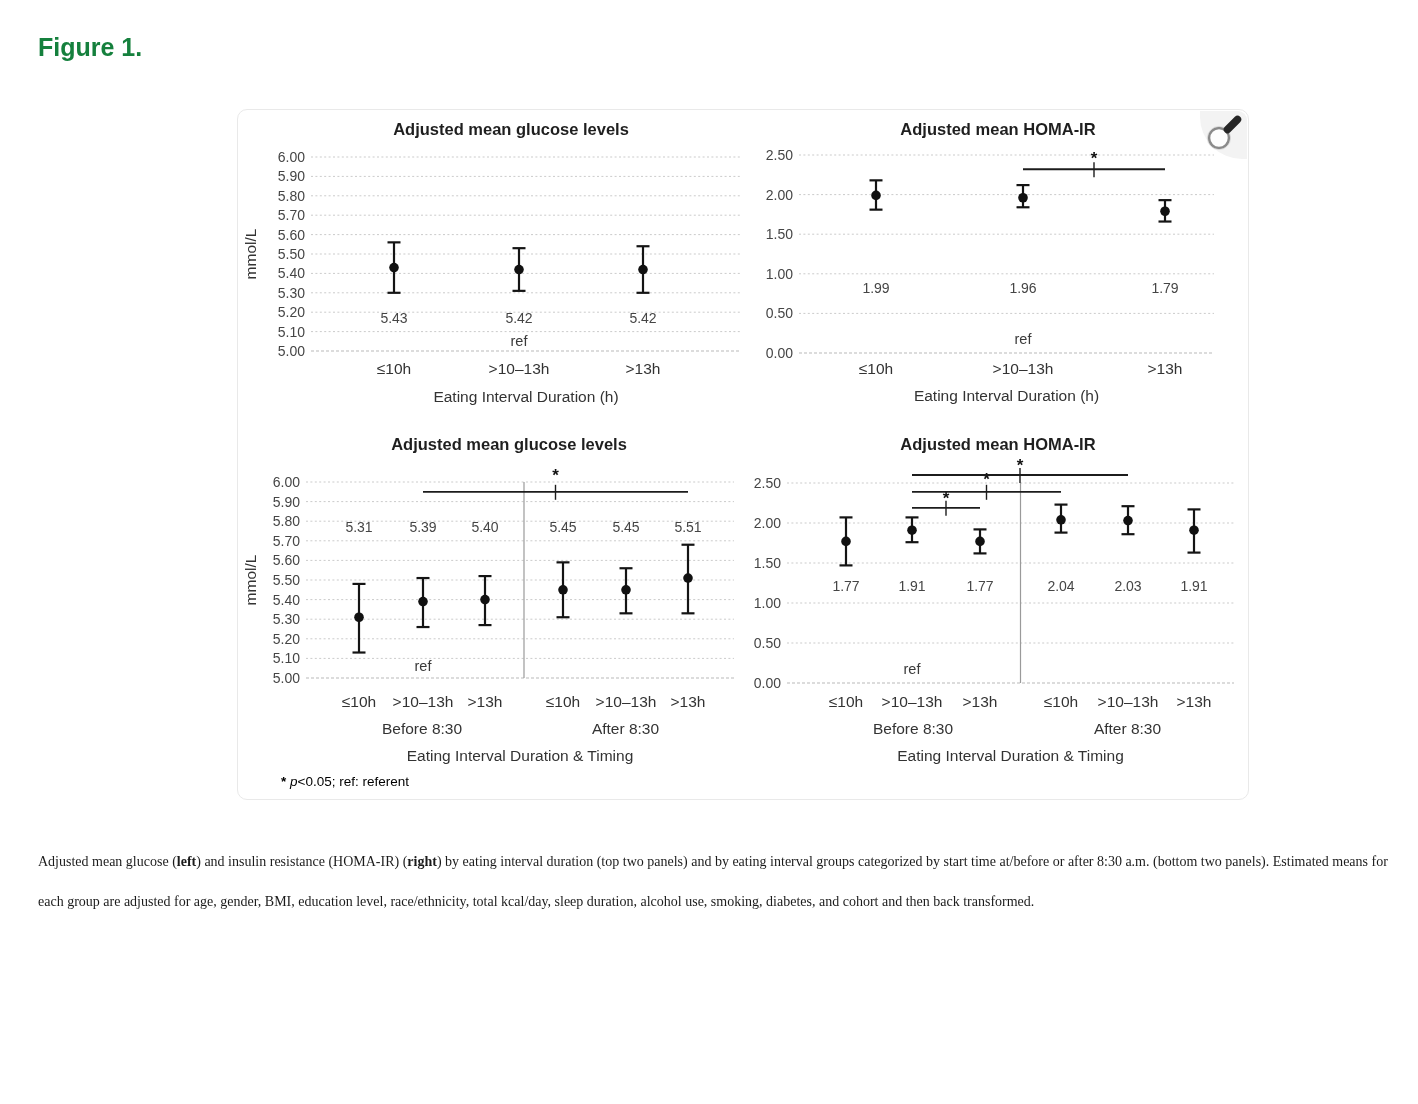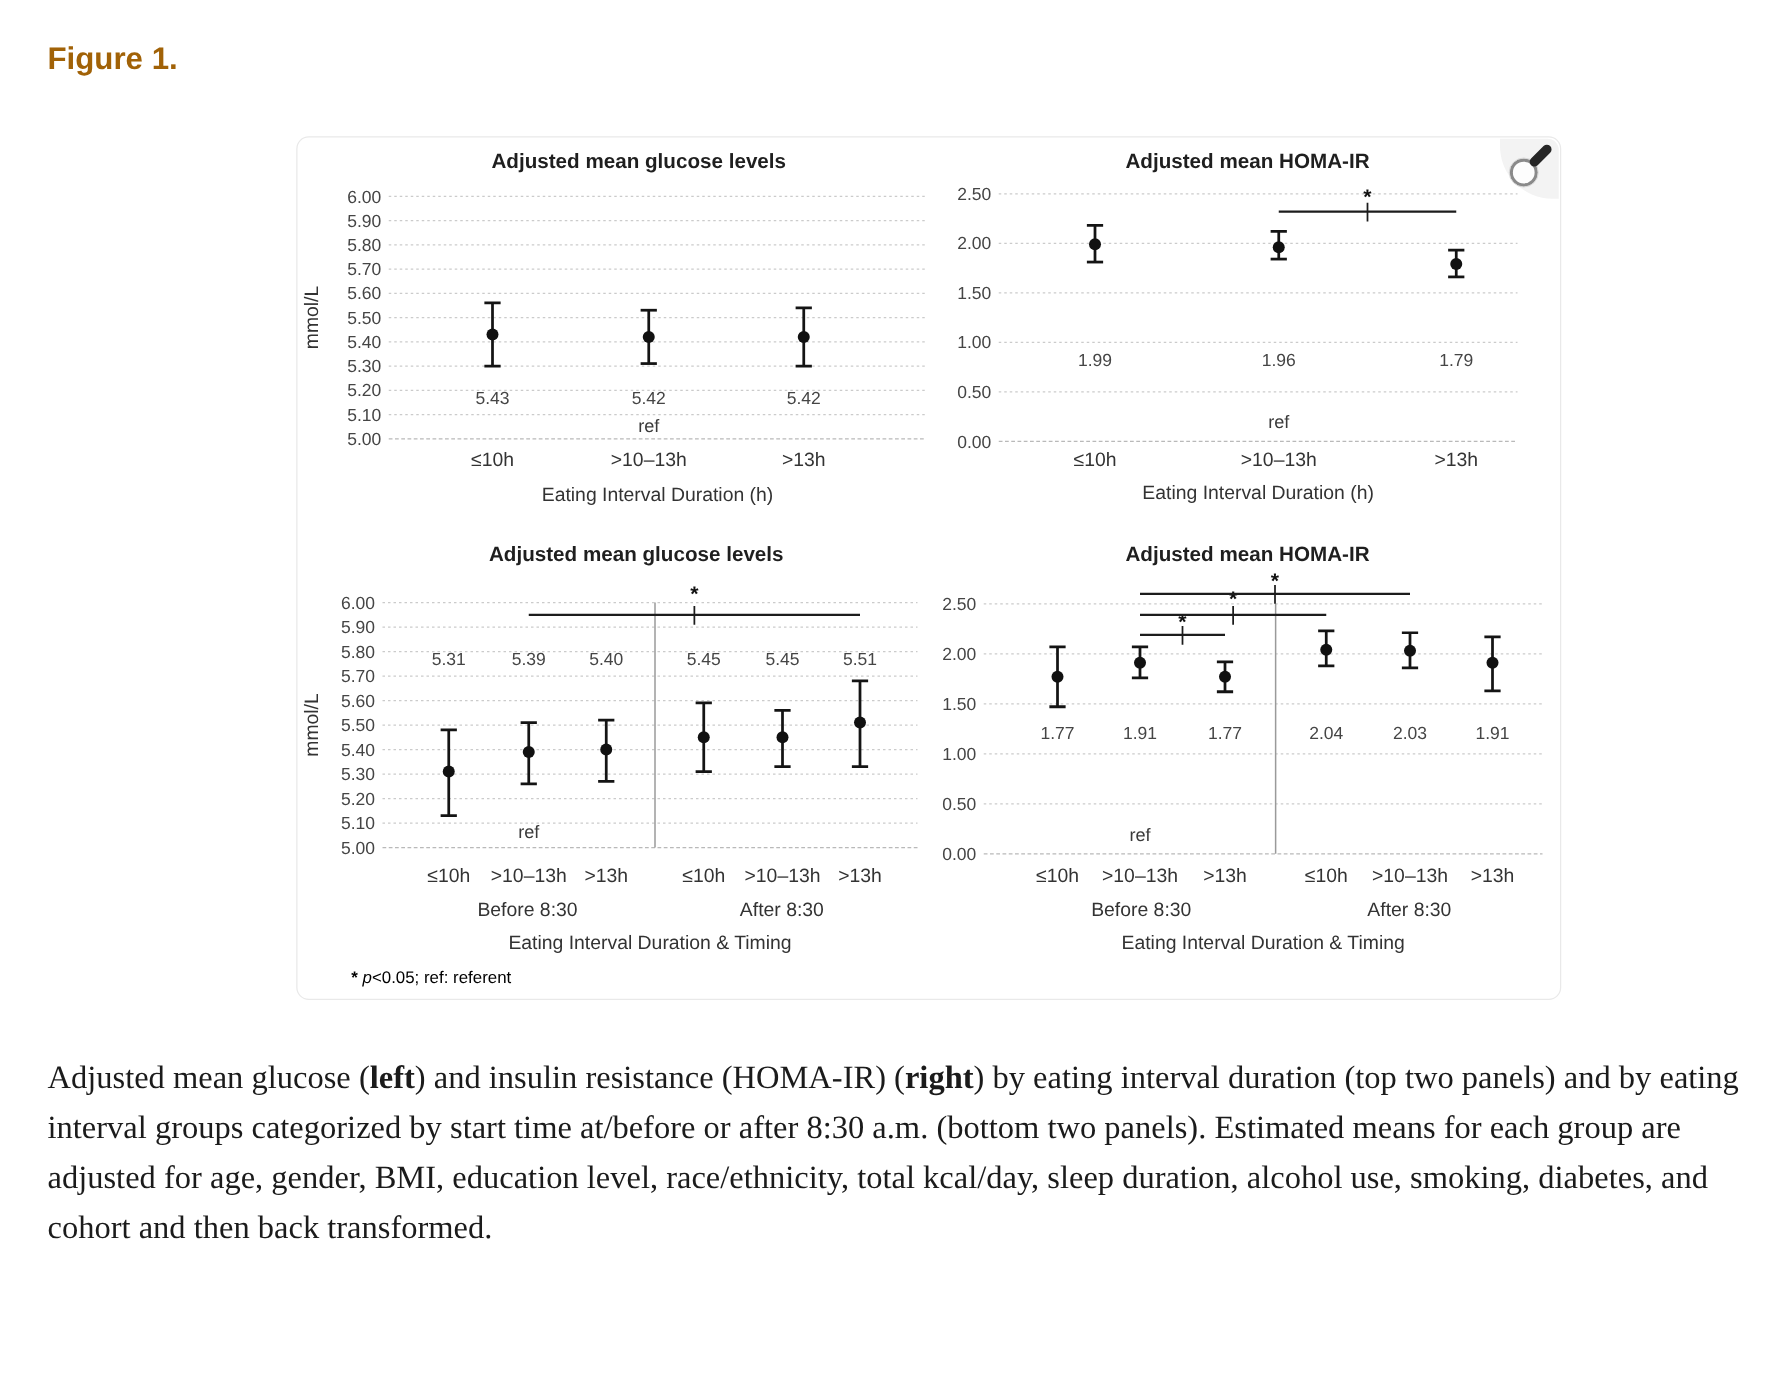--- a/index.html
+++ b/index.html
@@ -1,29 +1,29 @@
 <!DOCTYPE html>
 <html><head>
 <meta charset="utf-8">
 <style>
   html,body{margin:0;padding:0;background:#ffffff;}
   body{width:1418px;height:1104px;position:relative;overflow:hidden;
        font-family:"Liberation Sans",sans-serif;}
-  .figure-label{position:absolute;left:38px;top:33px;font-size:25px;font-weight:700;color:#a16207;}
+  .figure-label{position:absolute;left:38px;top:33px;font-size:25px;font-weight:700;color:#15803d;}
   .figure-box{position:absolute;left:237px;top:109px;width:1010px;height:689px;
        border:1px solid #e9e9e9;border-radius:10px;background:#fff;box-sizing:content-box;}
   .figure-box svg.chart{position:absolute;}
   .zoom-badge{position:absolute;top:1px;right:1px;width:47px;height:48px;background:#f3f3f3;
        border-radius:0 9px 0 42px;cursor:pointer;}
   .footnote{position:absolute;left:43px;top:664px;font-size:13.5px;color:#000000;
        font-family:"Liberation Sans",sans-serif;}
   .footnote .star{font-weight:700;}
   .footnote .pvar{font-style:italic;}
   .caption{position:absolute;left:38px;top:842px;width:1364px;margin:0;
-       font-family:"Liberation Serif",serif;font-size:26px;line-height:40px;color:#1b1b1b;}
+       font-family:"Liberation Serif",serif;font-size:14px;line-height:40px;color:#1b1b1b;}
   .caption b{font-weight:700;}
   text{font-family:"Liberation Sans",sans-serif;}
 </style>
 </head>
 <body>
 
 <div class="figure-label">Figure 1.</div>
 
 <div class="figure-box" id="figure-box">
   <div class="zoom-badge" title="">

